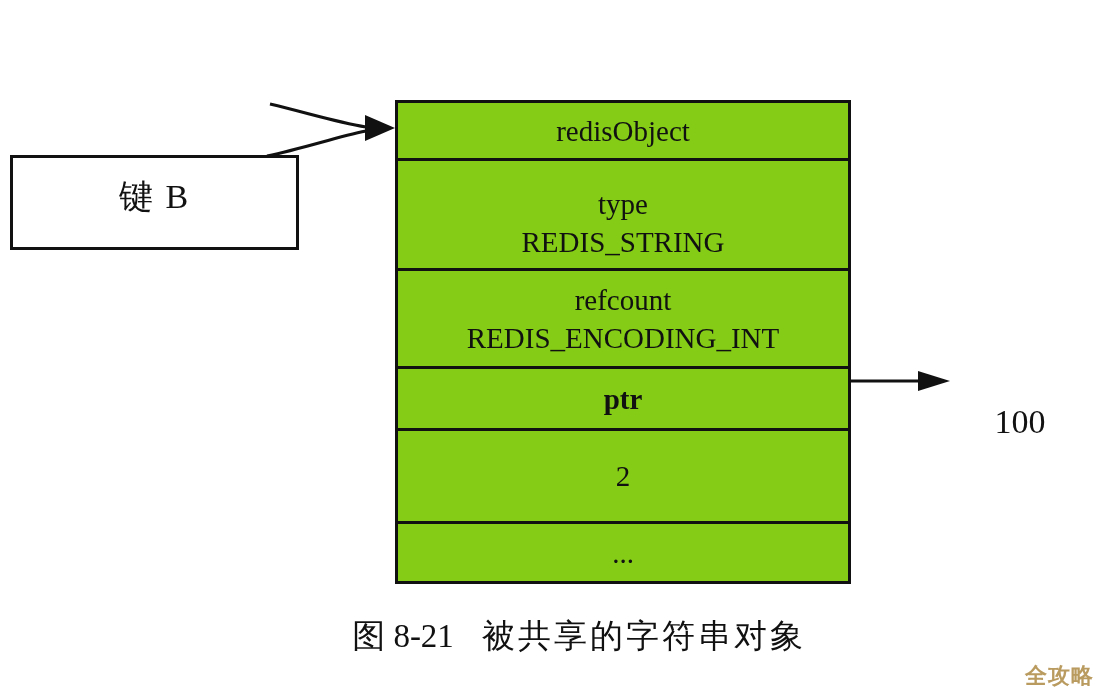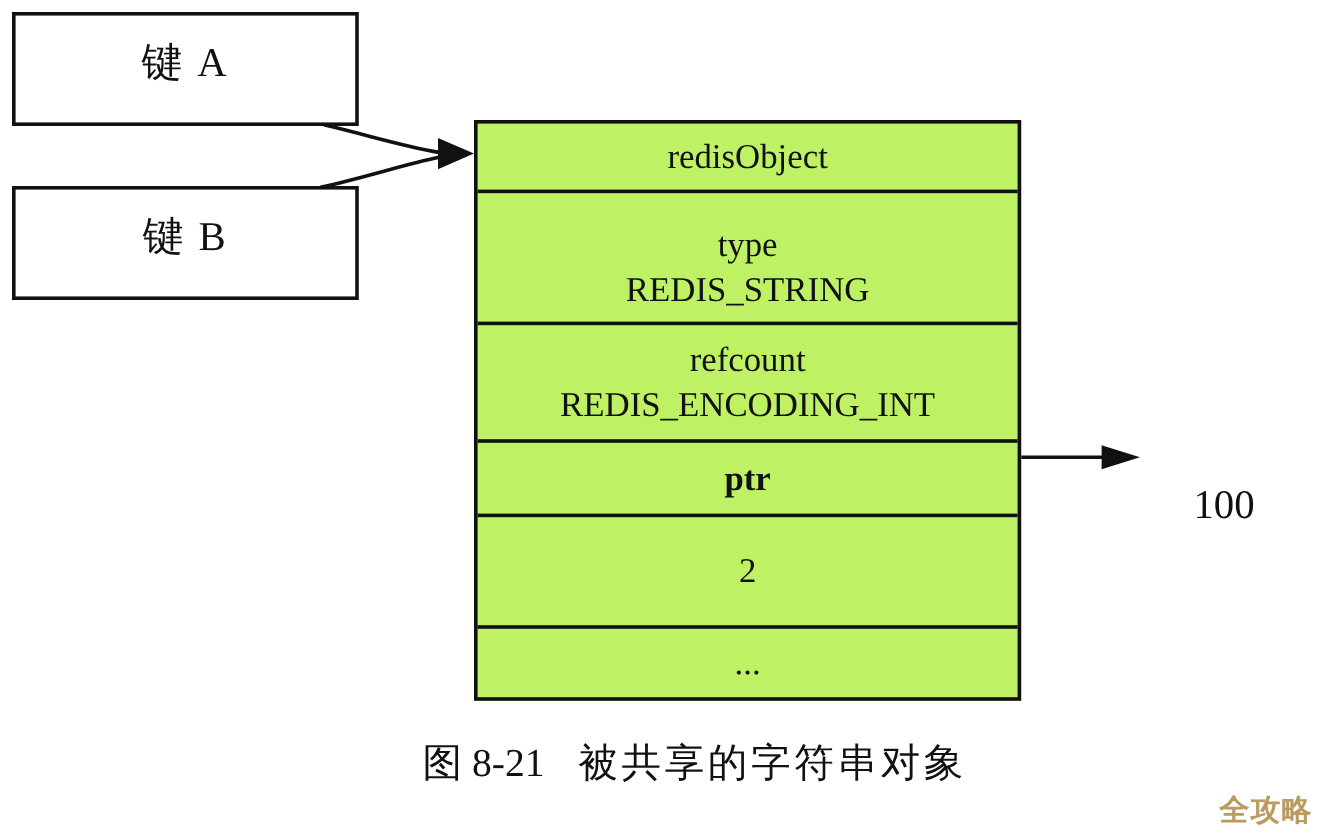--- a/index.html
+++ b/index.html
@@ -45,21 +45,21 @@
     transform: translateY(-6px);
   }
   
   .object-table {
     position: absolute;
     left: 395px;
     top: 100px;
     width: 456px;
     box-sizing: border-box;
     border: 3px solid #111111;
-    background: #bef264;
+    background: #84cc16;
     display: flex;
     flex-direction: column;
   }
   .obj-row {
     box-sizing: content-box;
     border-bottom: 3px solid #111111;
     display: flex;
     flex-direction: column;
     align-items: center;
     justify-content: center;
@@ -98,21 +98,21 @@
     font-size: 33px;
     padding-left: 29px;
   }
   .caption .figure-label { margin-right: 28px; }
   .caption .figure-title { letter-spacing: 3px; }
   
   .watermark {
     position: absolute;
     right: 6px;
     bottom: 3px;
-    font-size: 25px;
+    font-size: 22px;
     font-weight: bold;
     color: #b2904e;
     letter-spacing: 1px;
     opacity: 0.9;
     font-family: "Liberation Sans", sans-serif;
   }
 </style>
 </head>
 <body>
 
@@ -123,23 +123,20 @@
     <path d="M 270 104 C 308 113 336 122 366 127" fill="none" stroke="#111111" stroke-width="3"></path>
 
     <path d="M 267 156 C 305 148 336 137 366 131" fill="none" stroke="#111111" stroke-width="3"></path>
 
     <polygon points="365,115 365,141 395,128" fill="#111111"></polygon>
 
     <line x1="851" y1="381" x2="922" y2="381" stroke="#111111" stroke-width="3"></line>
     <polygon points="918,371 918,391 950,381" fill="#111111"></polygon>
   </svg>
 
-  <div class="key-box key-a">
-    <span class="key-label">键 A</span>
-  </div>
 
   <div class="key-box key-b">
     <span class="key-label">键 B</span>
   </div>
 
   <div class="object-table">
     <div class="obj-row row-h-small">
       <span class="cell-line">redisObject</span>
 
     </div>

